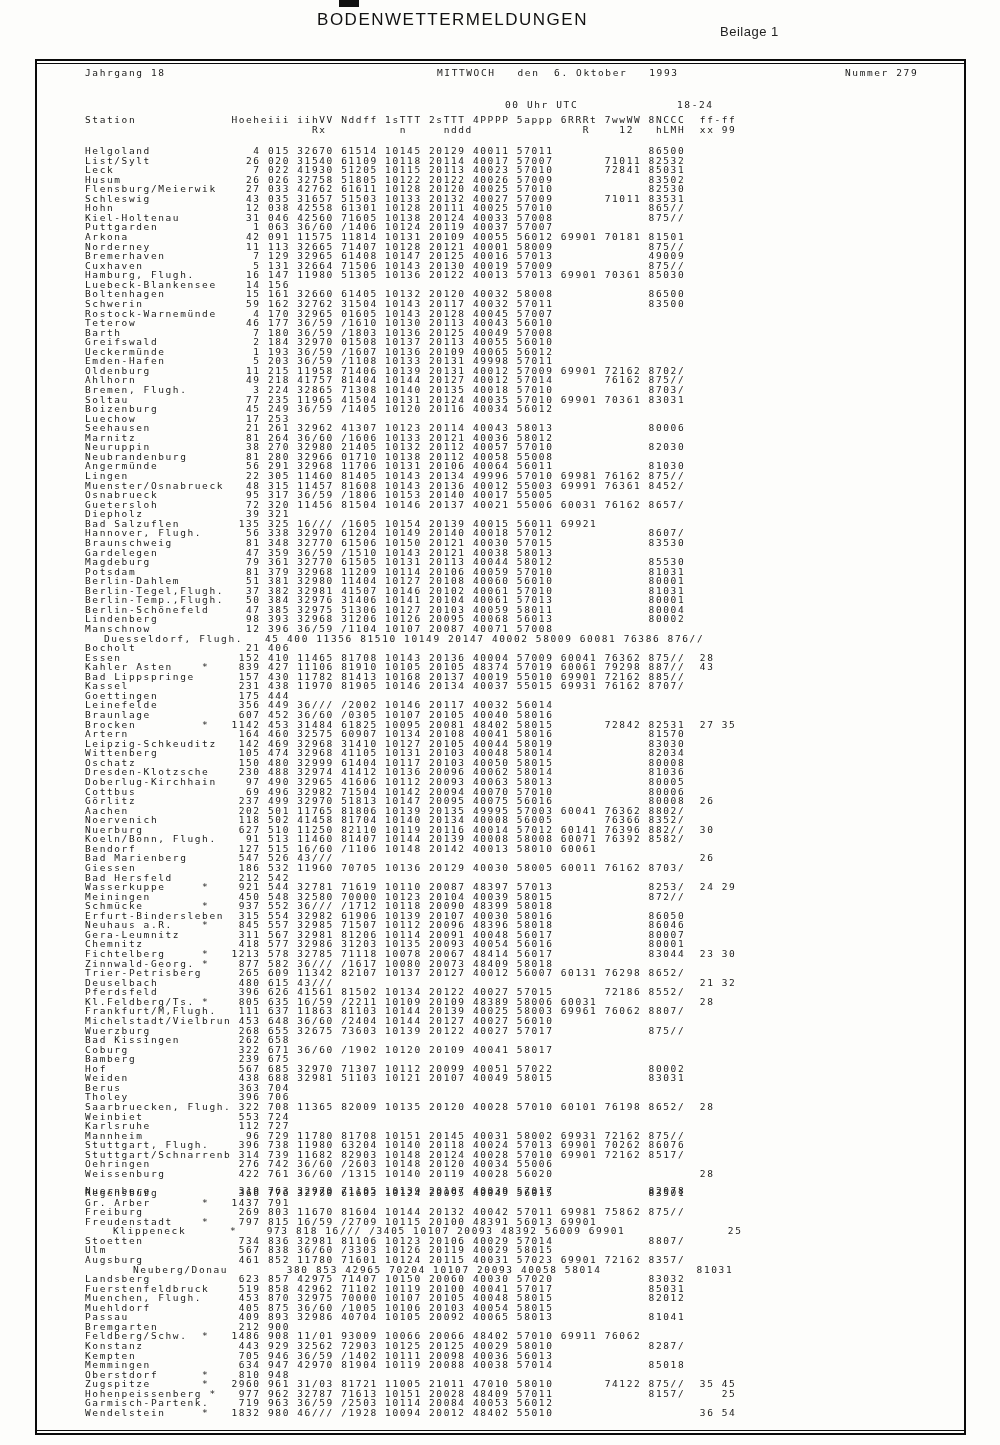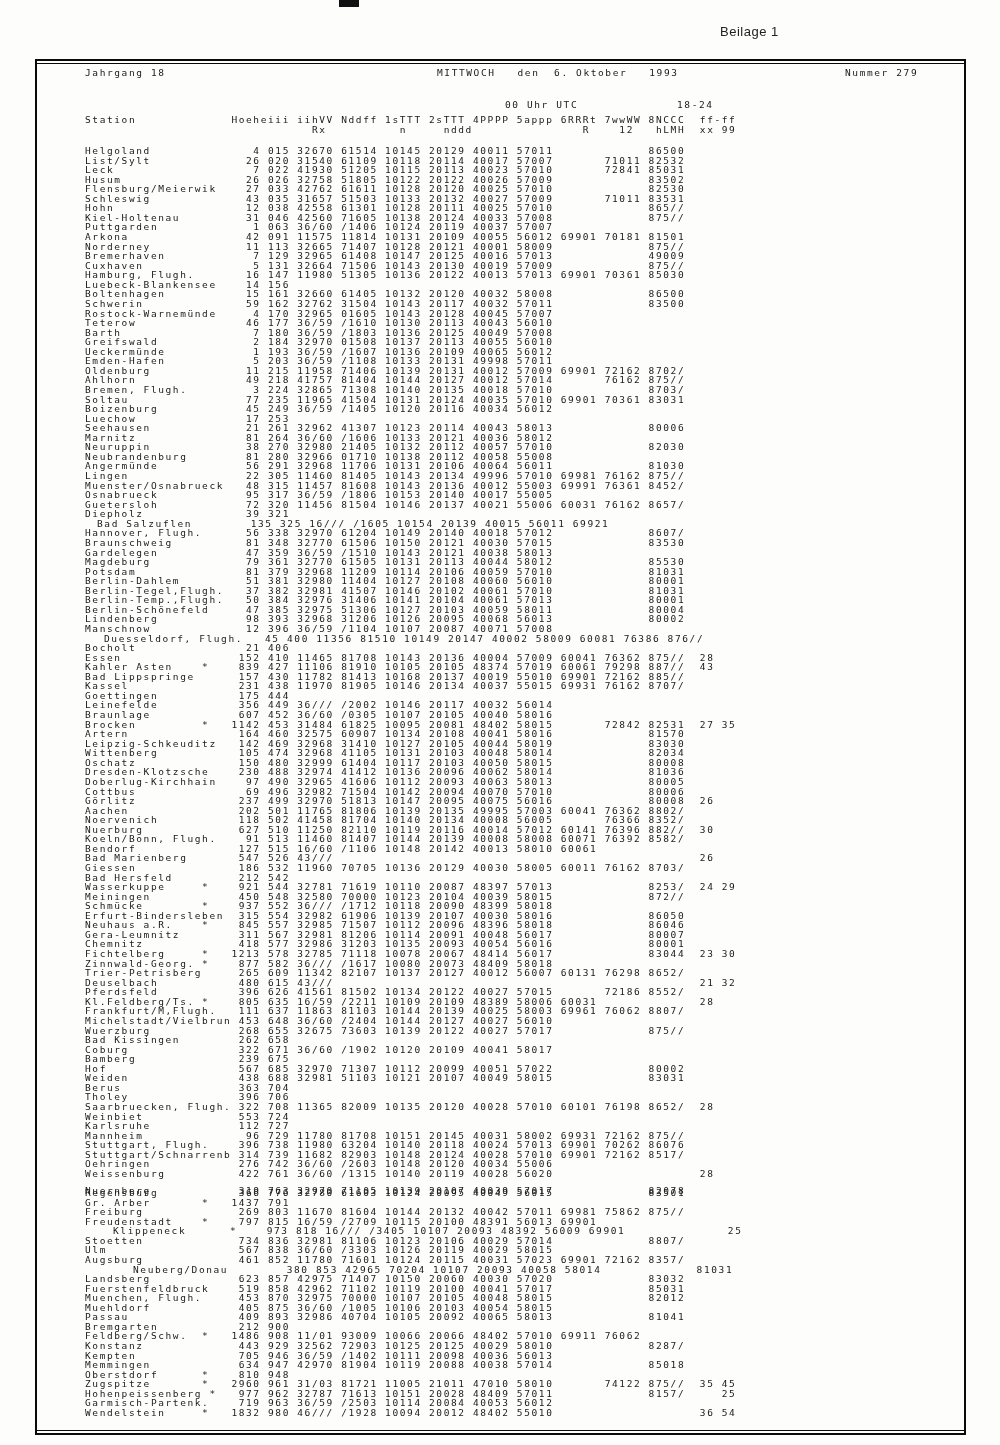--- a/index.html
+++ b/index.html
@@ -41,20 +41,21 @@
     font-family:"DejaVu Sans Mono",monospace;font-size:9.5px;
     line-height:9.6px;letter-spacing:1.6px;white-space:pre;color:#1a1a1a;
   }
 </style>
 </head>
 <body>
 
 <div id="smudge"></div>
 
 <div id="title-block">
+  <div id="subtitle">BODENWETTERMELDUNGEN</div>
 </div>
 <div id="annex">Beilage 1</div>
 
 <div id="frame"></div>
 
 <span class="mono" style="left:85px;top:68px;">Jahrgang 18</span>
 <span class="mono" style="left:437px;top:68px;">MITTWOCH   den  6. Oktober   1993</span>
 <span class="mono" style="left:845px;top:68px;">Nummer 279</span>
 <span class="mono" style="left:505px;top:100px;">00 Uhr UTC</span>
 <span class="mono" style="left:677px;top:100px;">18-24</span>
@@ -95,21 +96,21 @@
     <div class="trow" style="top: 423.24px;">Seehausen             21 261 32962 41307 10123 20114 40043 58013             80006</div>
     <div class="trow" style="top: 432.8px;">Marnitz               81 264 36/60 /1606 10133 20121 40036 58012</div>
     <div class="trow" style="top: 442.36px;">Neuruppin             38 270 32980 21405 10132 20112 40057 57010             82030</div>
     <div class="trow" style="top: 451.92px;">Neubrandenburg        81 280 32966 01710 10138 20112 40058 55008</div>
     <div class="trow" style="top: 461.48px;">Angermünde            56 291 32968 11706 10131 20106 40064 56011             81030</div>
     <div class="trow" style="top: 471.04px;">Lingen                22 305 11460 81405 10143 20134 49996 57010 69981 76162 875//</div>
     <div class="trow" style="top: 480.6px;">Muenster/Osnabrueck   48 315 11457 81608 10143 20136 40012 55003 69991 76361 8452/</div>
     <div class="trow" style="top: 490.16px;">Osnabrueck            95 317 36/59 /1806 10153 20140 40017 55005</div>
     <div class="trow" style="top: 499.72px;">Guetersloh            72 320 11456 81504 10146 20137 40021 55006 60031 76162 8657/</div>
     <div class="trow" style="top: 509.28px;">Diepholz              39 321</div>
-    <div class="trow" style="top: 518.84px; margin-left: 12px;">Bad Salzuflen        135 325 16/// /1605 10154 20139 40015 56011 69921</div>
+    <div class="trow" style="top: 518.84px;">Bad Salzuflen        135 325 16/// /1605 10154 20139 40015 56011 69921</div>
     <div class="trow" style="top: 528.4px;">Hannover, Flugh.      56 338 32970 61204 10149 20140 40018 57012             8607/</div>
     <div class="trow" style="top: 537.96px;">Braunschweig          81 348 32770 61506 10150 20121 40030 57015             83530</div>
     <div class="trow" style="top: 547.52px;">Gardelegen            47 359 36/59 /1510 10143 20121 40038 58013</div>
     <div class="trow" style="top: 557.08px;">Magdeburg             79 361 32770 61505 10131 20113 40044 58012             85530</div>
     <div class="trow" style="top: 566.64px;">Potsdam               81 379 32968 11209 10114 20106 40059 57010             81031</div>
     <div class="trow" style="top: 576.2px;">Berlin-Dahlem         51 381 32980 11404 10127 20108 40060 56010             80001</div>
     <div class="trow" style="top: 585.76px;">Berlin-Tegel,Flugh.   37 382 32981 41507 10146 20102 40061 57010             81031</div>
     <div class="trow" style="top: 595.32px;">Berlin-Temp.,Flugh.   50 384 32976 31406 10141 20104 40061 57013             80001</div>
     <div class="trow" style="top: 604.88px;">Berlin-Schönefeld     47 385 32975 51306 10127 20103 40059 58011             80004</div>
     <div class="trow" style="top: 614.44px;">Lindenberg            98 393 32968 31206 10126 20095 40068 56013             80002</div>

